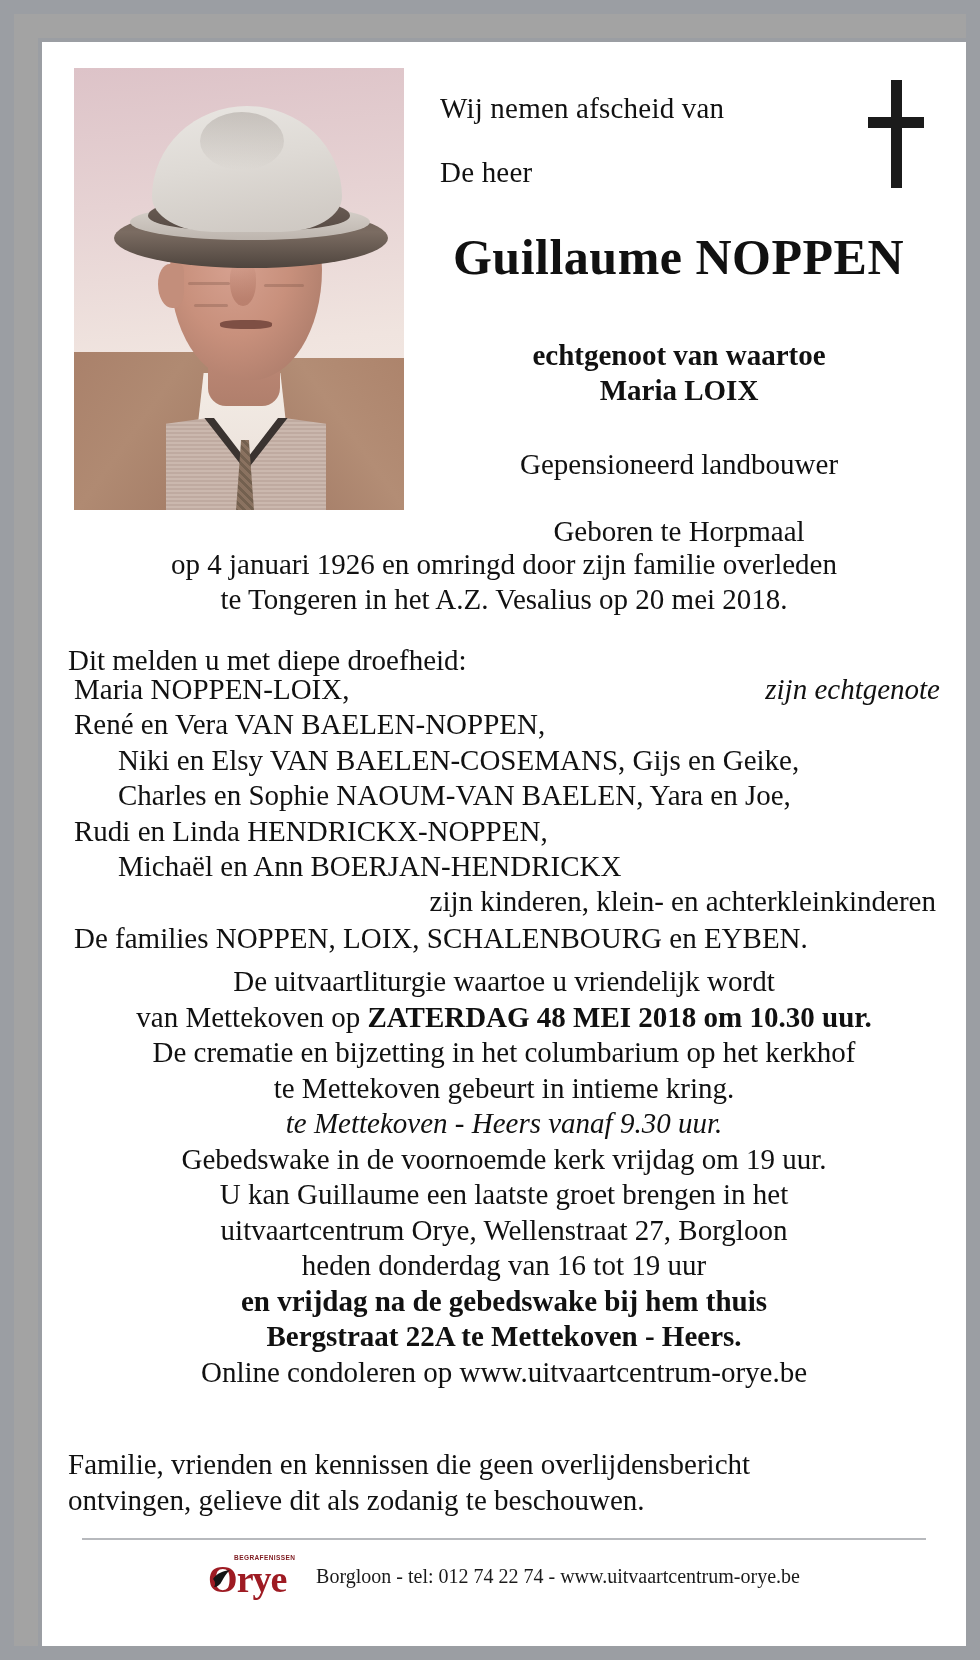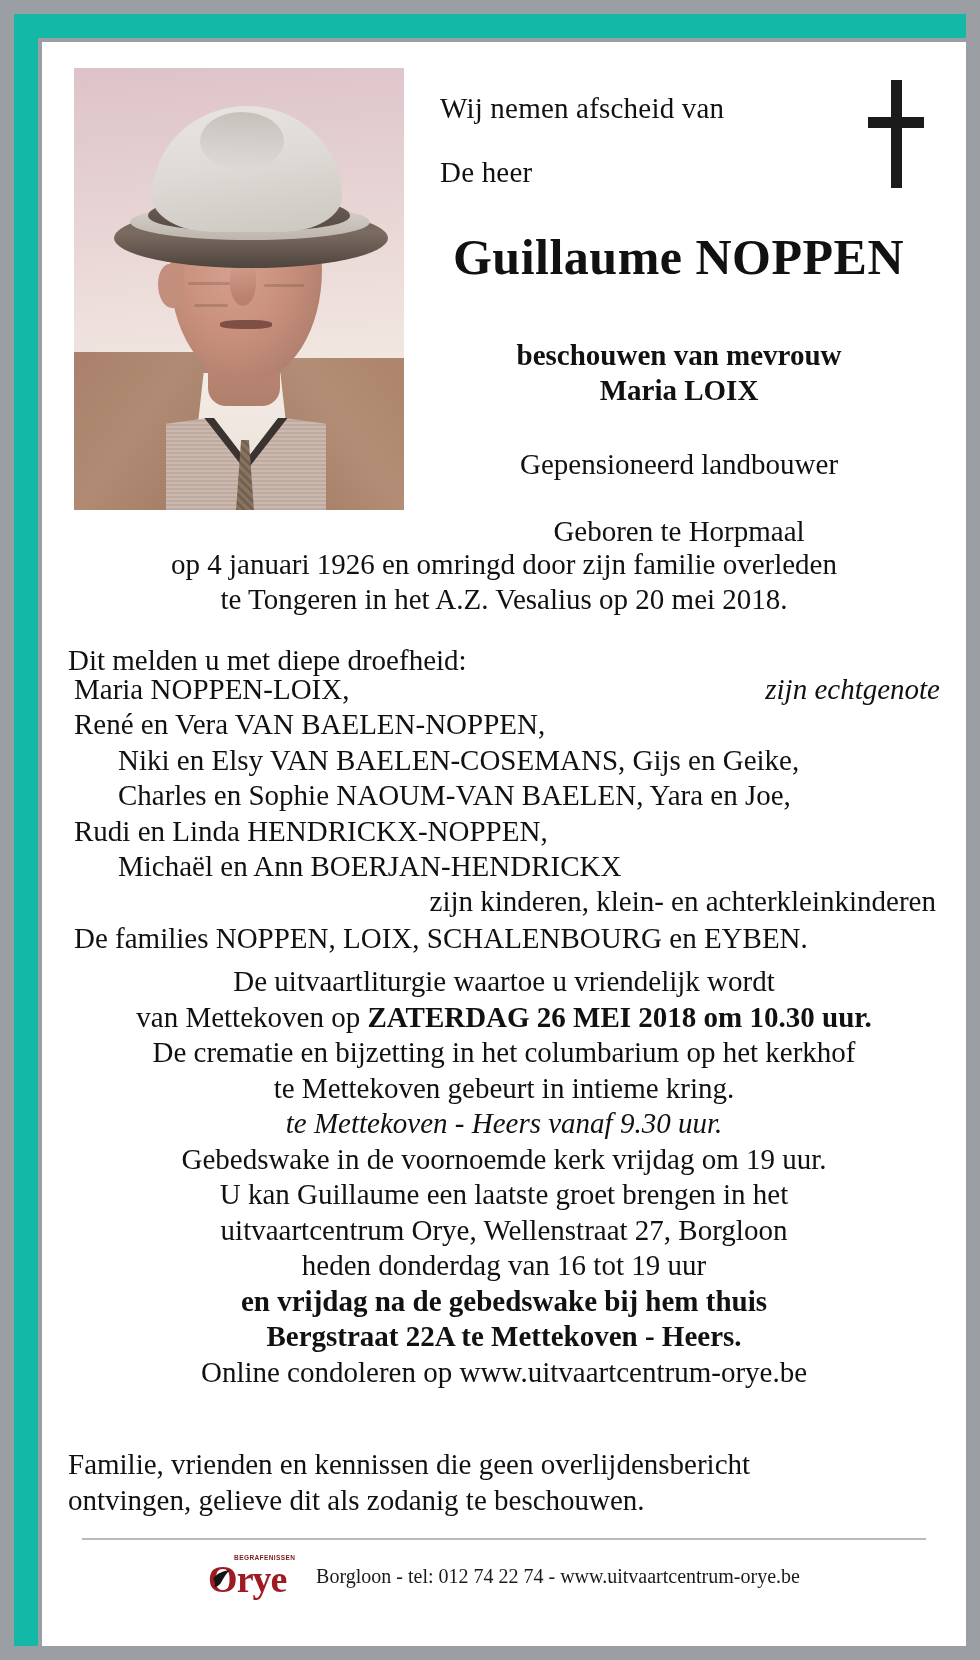--- a/index.html
+++ b/index.html
@@ -15,21 +15,21 @@
     overflow: hidden;
   }
 
   
   #card-outer {
     position: absolute;
     left: 0; top: 0;
     width: 980px; height: 1660px;
     box-sizing: border-box;
     border: 14px solid #9b9ea3;
-    background: #14b8a6;
+    background: #a3a3a3;
   }
   #card-inner {
     position: absolute;
     left: 24px; top: 24px;
     width: 932px; height: 1612px;
     box-sizing: border-box;
     border: 4px solid #9b9ea3;
     background: #ffffff;
   }
   #sheet {
@@ -365,21 +365,21 @@
       <div class="hdr-line" id="line-deheer">De heer</div>
 
       <div id="cross">
         <div class="v"></div>
         <div class="h"></div>
       </div>
 
       <div id="deceased-name">Guillaume NOPPEN</div>
 
       <div class="ctr-right" id="spouse-block">
-        <div>beschouwen van mevrouw</div>
+        <div>echtgenoot van waartoe</div>
         <div>Maria LOIX</div>
       </div>
 
       <div class="ctr-right" id="profession">Gepensioneerd landbouwer</div>
 
       <div class="ctr-right" id="born-line">Geboren te Horpmaal</div>
 
       <div class="full" id="death-lines">
         <div>op 4 januari 1926 en omringd door zijn familie overleden</div>
         <div>te Tongeren in het A.Z. Vesalius  op 20 mei 2018.</div>
@@ -393,21 +393,21 @@
           <div class="row indent"><span>Niki en Elsy VAN BAELEN-COSEMANS, Gijs en Geike,</span></div>
           <div class="row indent"><span>Charles en Sophie NAOUM-VAN BAELEN, Yara en Joe,</span></div>
           <div class="row"><span>Rudi en Linda HENDRICKX-NOPPEN,</span></div>
           <div class="row indent"><span>Michaël en Ann BOERJAN-HENDRICKX</span></div>
           <div class="role-line">zijn kinderen, klein- en achterkleinkinderen</div>
           <div class="families">De families NOPPEN, LOIX, SCHALENBOURG en EYBEN.</div>
         </div>
 
       <div class="full" id="service">
           <div class="ln">De uitvaartliturgie waartoe u vriendelijk wordt</div>
-          <div class="ln"><span>van Mettekoven op </span><span class="bold">ZATERDAG 26 MEI 2018 om 10.30 uur.</span></div>
+          <div class="ln"><span>van Mettekoven op </span><span class="bold">ZATERDAG 48 MEI 2018 om 10.30 uur.</span></div>
           <div class="ln">De crematie en bijzetting in het columbarium op het kerkhof</div>
           <div class="ln">te Mettekoven gebeurt in intieme kring.</div>
           <div class="ln ital">te Mettekoven - Heers vanaf 9.30 uur.</div>
           <div class="ln">Gebedswake in de voornoemde kerk vrijdag om 19 uur.</div>
           <div class="ln">U kan Guillaume een laatste groet brengen in het</div>
           <div class="ln">uitvaartcentrum Orye, Wellenstraat 27, Borgloon</div>
           <div class="ln">heden donderdag van 16 tot 19 uur</div>
           <div class="ln bold">en vrijdag na de gebedswake bij hem thuis</div>
           <div class="ln bold">Bergstraat 22A te Mettekoven - Heers.</div>
           <div class="ln">Online condoleren op www.uitvaartcentrum-orye.be</div>

